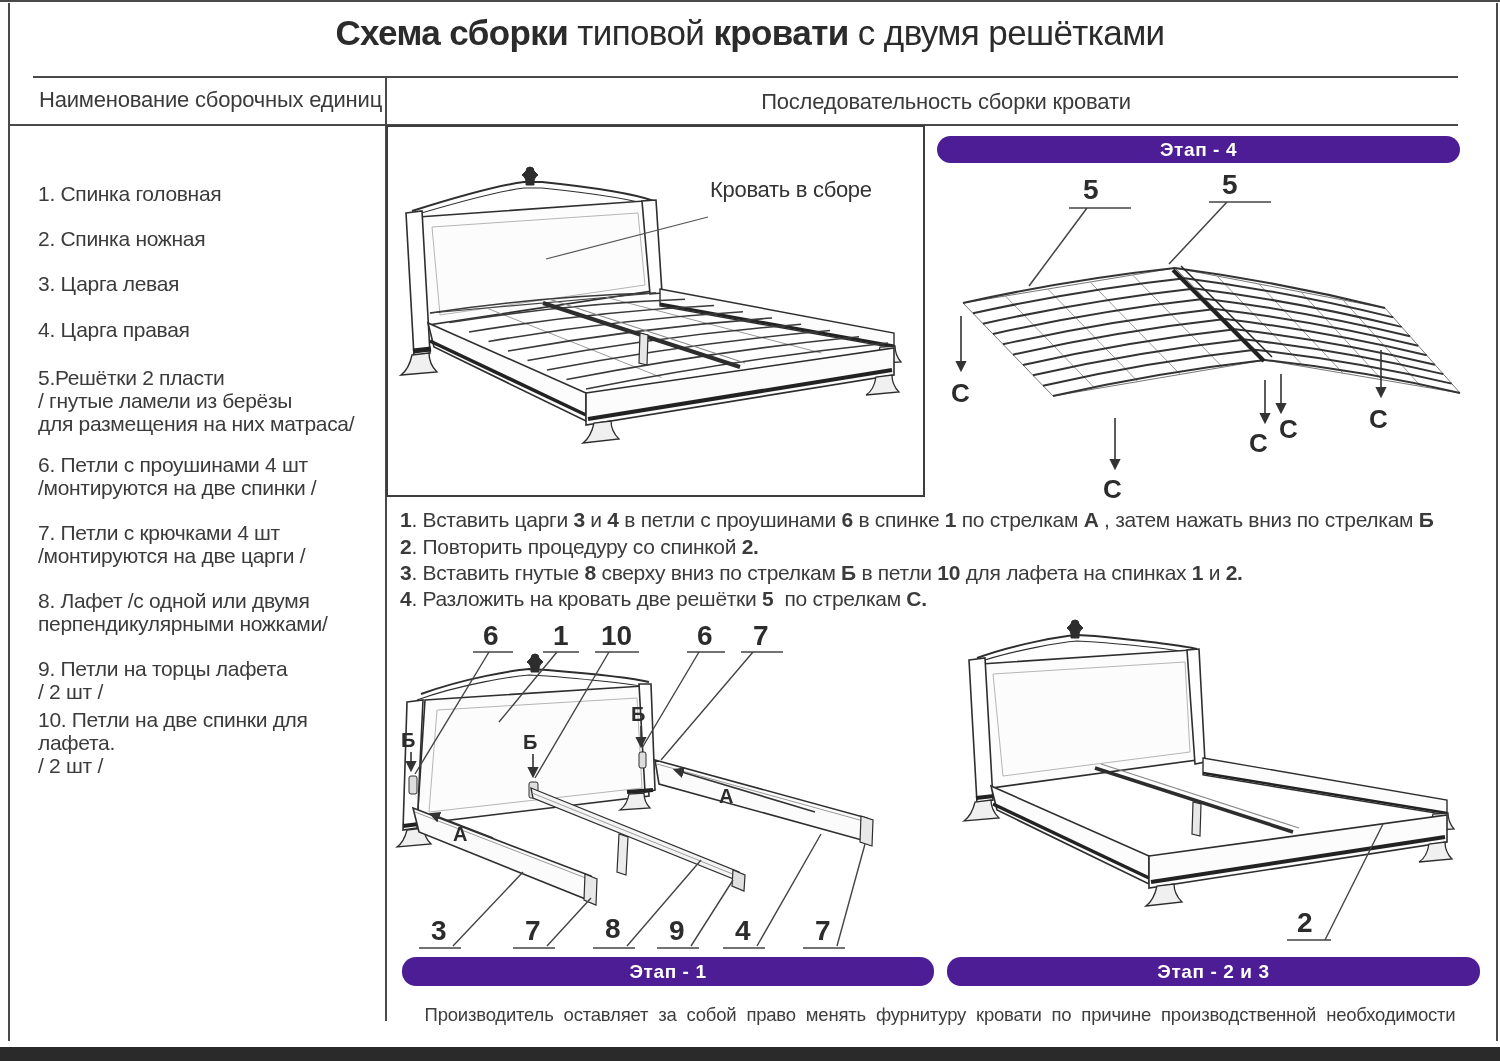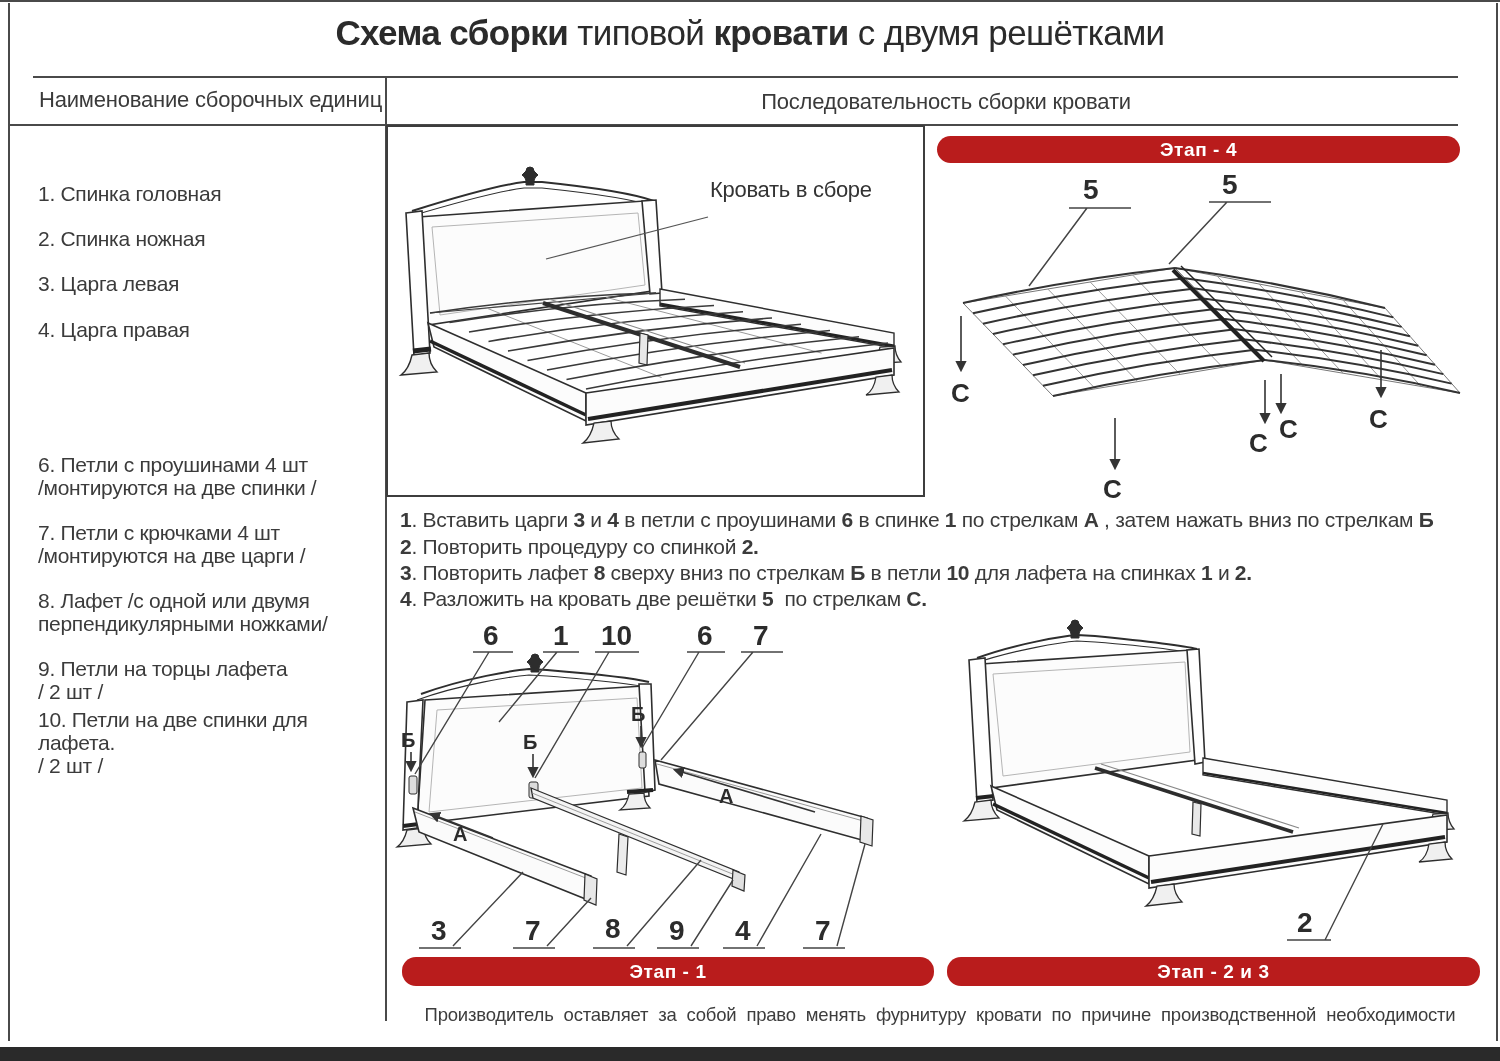--- a/index.html
+++ b/index.html
@@ -9,21 +9,21 @@
   .vline{position:absolute;background:#4a4a4a;width:2px;}
   .title{position:absolute;top:13px;left:0;width:100%;text-align:center;
          font-size:35px;letter-spacing:-0.6px;color:#2b2b2b;}
   .title .b{font-weight:bold;}
   .th{position:absolute;font-size:22px;color:#3a3a3a;text-align:center;letter-spacing:-0.2px;}
   .parts-host{position:absolute;left:0;top:0;width:386px;height:861px;}
   .part-item{position:absolute;left:38px;width:345px;font-size:21px;line-height:23px;
              color:#3b3b3b;white-space:pre-line;letter-spacing:-0.3px;}
   .mid-box{position:absolute;left:386px;top:125px;width:539px;height:372px;
            border:2px solid #3d3d3d;box-sizing:border-box;background:#fff;}
-  .banner{position:absolute;background:#b91c1c;border-radius:14px;color:#fff;
+  .banner{position:absolute;background:#4c1d95;border-radius:14px;color:#fff;
           font-size:19px;font-weight:bold;text-align:center;letter-spacing:0.6px;}
   .instr-line{position:absolute;left:400px;width:1075px;font-size:21px;color:#3b3b3b;
               letter-spacing:-0.3px;white-space:pre;}
   .instr-line .b{font-weight:bold;}
   .diagram{position:absolute;}
   .cal-host{position:absolute;}
   .callout{position:absolute;font-weight:bold;color:#2c2c2c;line-height:1;}
   .n28{font-size:28px;}
   .n26{font-size:26px;}
   .n20{font-size:20px;}
@@ -52,20 +52,23 @@
   <div class="vline" style="left:385px;top:76px;height:945px;"></div>
 
   <div class="th" style="left:10px;top:87px;width:401px;">Наименование сборочных единиц</div>
   <div class="th" style="left:402px;top:89px;width:1074px;margin-left:7px;">Последовательность сборки кровати</div>
 
   <div class="parts-host" id="parts-host">
       <div class="part-item" style="top: 182px;">1.   Спинка головная</div>
       <div class="part-item" style="top: 227px;">2. Спинка ножная</div>
       <div class="part-item" style="top: 272px;">3. Царга левая</div>
       <div class="part-item" style="top: 318px;">4. Царга правая</div>
+      <div class="part-item" style="top: 366px;">5.Решётки  2 пласти
+/ гнутые ламели из берёзы
+для размещения на них матраса/</div>
       <div class="part-item" style="top: 453px;">6. Петли с проушинами 4 шт
 /монтируются на две спинки /</div>
       <div class="part-item" style="top: 521px;">7. Петли с крючками 4 шт
 /монтируются на две царги /</div>
       <div class="part-item" style="top: 589px;">8. Лафет /с одной или двумя
 перпендикулярными ножками/</div>
       <div class="part-item" style="top: 657px;">9. Петли на торцы лафета
 / 2 шт /</div>
       <div class="part-item" style="top: 708px;">10. Петли на две спинки для лафета.
 / 2 шт /</div>
@@ -192,21 +195,21 @@
         <div class="callout n26" style="left: 168px; top: 308px;">С</div>
         <div class="callout n26" style="left: 314px; top: 262px;">С</div>
         <div class="callout n26" style="left: 344px; top: 248px;">С</div>
         <div class="callout n26" style="left: 434px; top: 238px;">С</div>
       </div>
   </div>
 
   <div id="instr-host">
       <div class="instr-line" style="top: 508px;"><span class="b">1</span><span>. Вставить царги </span><span class="b">3</span><span> и </span><span class="b">4</span><span> в петли с проушинами </span><span class="b">6</span><span> в спинке </span><span class="b">1</span><span> по стрелкам </span><span class="b">А</span><span> , затем нажать вниз по стрелкам </span><span class="b">Б</span></div>
       <div class="instr-line" style="top: 535px;"><span class="b">2</span><span>. Повторить процедуру со спинкой </span><span class="b">2.</span></div>
-      <div class="instr-line" style="top: 561px;"><span class="b">3</span><span>. Повторить лафет </span><span class="b">8</span><span> сверху вниз по стрелкам </span><span class="b">Б</span><span> в петли </span><span class="b">10</span><span> для лафета на спинках </span><span class="b">1</span><span> и </span><span class="b">2.</span></div>
+      <div class="instr-line" style="top: 561px;"><span class="b">3</span><span>. Вставить гнутые </span><span class="b">8</span><span> сверху вниз по стрелкам </span><span class="b">Б</span><span> в петли </span><span class="b">10</span><span> для лафета на спинках </span><span class="b">1</span><span> и </span><span class="b">2.</span></div>
       <div class="instr-line" style="top: 587px;"><span class="b">4</span><span>. Разложить на кровать две решётки </span><span class="b">5</span><span>  по стрелкам </span><span class="b">С.</span></div>
     </div>
 
   <div class="diagram" style="left:395px;top:618px;width:540px;height:340px;">
     <svg width="540" height="340" viewBox="0 0 540 340">
       <defs>
         <marker id="ah1" viewBox="0 0 10 10" refX="8" refY="5" markerWidth="7" markerHeight="7" orient="auto">
           <path d="M0,0 L10,5 L0,10 Z" fill="#333"></path>
         </marker>
       </defs>

